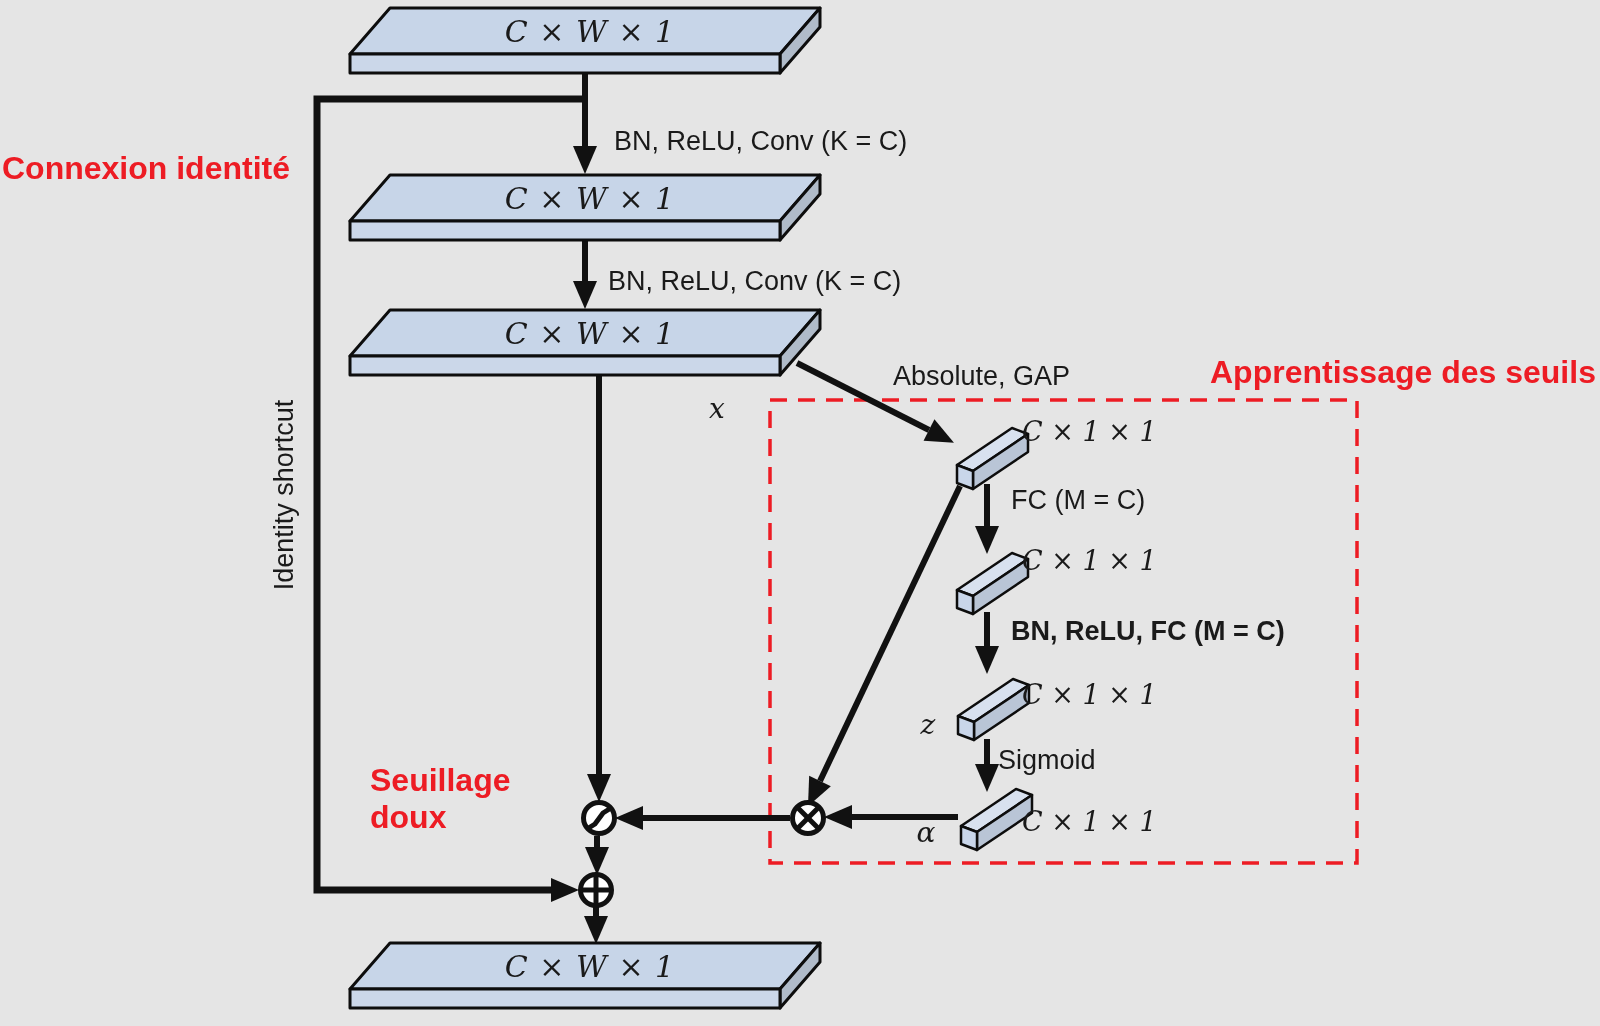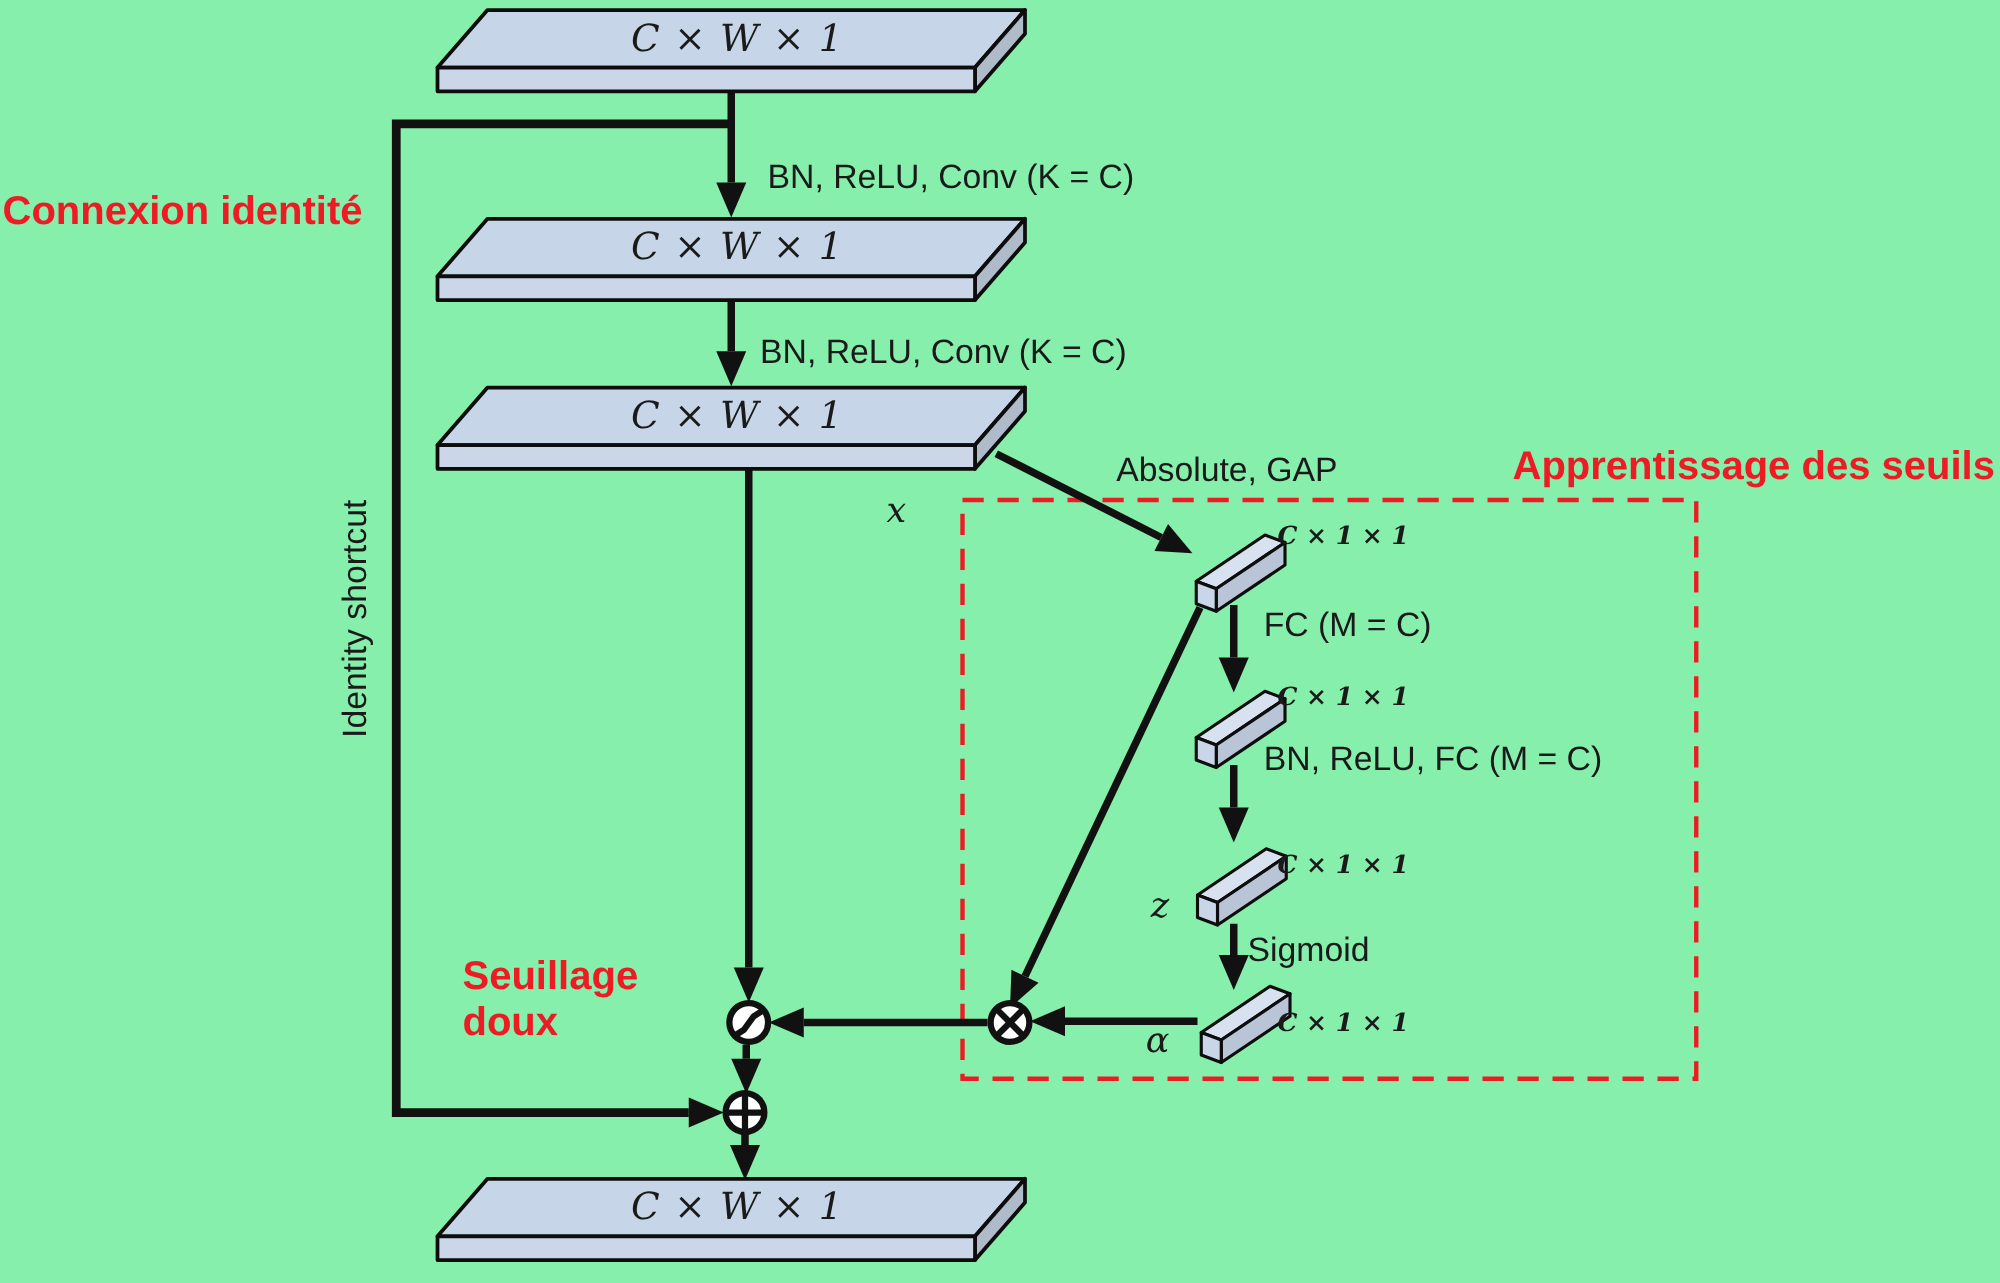--- a/index.html
+++ b/index.html
@@ -1,25 +1,25 @@
 <!DOCTYPE html>
 <html><head>
 <meta charset="utf-8">
 <style>
   html,body{margin:0;padding:0;background:#ffffff;}
   #stage{
-    position:relative;width:1600px;height:1026px;background:#86efac;overflow:hidden;
+    position:relative;width:1600px;height:1026px;background:#e5e5e5;overflow:hidden;
     font-family:"Liberation Sans", sans-serif;color:#111;
   }
   #stage svg{position:absolute;left:0;top:0;}
   .t{position:absolute;white-space:nowrap;}
   .lbl{font-size:27px;color:#1a1a1a;}
   .slab-label{font-family:"DejaVu Serif", serif;font-style:italic;font-size:30px;letter-spacing:1px;
     color:#1a1a1a;transform:translate(-50%,-50%);}
-  .vec-label{font-family:"DejaVu Serif", serif;font-style:italic;font-size:20px;color:#1a1a1a;font-weight:bold;}
+  .vec-label{font-family:"DejaVu Serif", serif;font-style:italic;font-size:27px;color:#1a1a1a;}
   .var{font-family:"DejaVu Serif", serif;font-style:italic;font-size:28px;color:#1a1a1a;
     transform:translate(-50%,-50%);}
   .red{color:#ed1c24;font-weight:bold;font-size:32px;}
   .rot{transform:translate(-50%,-50%) rotate(-90deg);}
   .soft-lbl{position:absolute;left:370px;top:762px;width:190px;line-height:37px;}
 </style>
 </head>
 <body>
 
 <div id="stage">
@@ -113,21 +113,21 @@
 
   <div class="t slab-label" style="left:590px;top:31px;">C × W × 1</div>
   <div class="t slab-label" style="left:590px;top:198px;">C × W × 1</div>
   <div class="t slab-label" style="left:590px;top:333px;">C × W × 1</div>
   <div class="t slab-label" style="left:590px;top:966px;">C × W × 1</div>
 
   <div class="t lbl" style="left:614px;top:126px;">BN, ReLU, Conv (K = C)</div>
   <div class="t lbl" style="left:608px;top:266px;">BN, ReLU, Conv (K = C)</div>
   <div class="t lbl" style="left:893px;top:361px;">Absolute, GAP</div>
   <div class="t lbl" style="left:1011px;top:485px;">FC (M = C)</div>
-  <div class="t lbl" style="left:1011px;top:592px;">BN, ReLU, FC (M = C)</div>
+  <div class="t lbl" style="left:1011px;top:616px;font-weight:bold;">BN, ReLU, FC (M = C)</div>
   <div class="t lbl" style="left:998px;top:733px;margin-top:12px;">Sigmoid</div>
 
   <div class="t vec-label" style="left:1022px;top:416px;">C × 1 × 1</div>
   <div class="t vec-label" style="left:1022px;top:545px;">C × 1 × 1</div>
   <div class="t vec-label" style="left:1022px;top:679px;">C × 1 × 1</div>
   <div class="t vec-label" style="left:1022px;top:806px;">C × 1 × 1</div>
 
   <div class="t var" style="left:717px;top:408px;">x</div>
   <div class="t var" style="left:928px;top:724px;">z</div>
   <div class="t var" style="left:926px;top:832px;">α</div>

